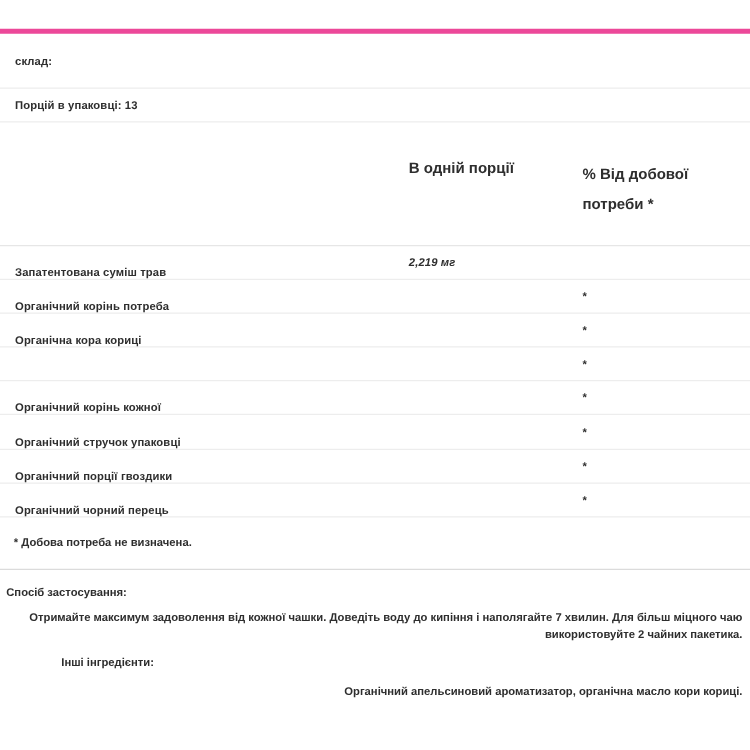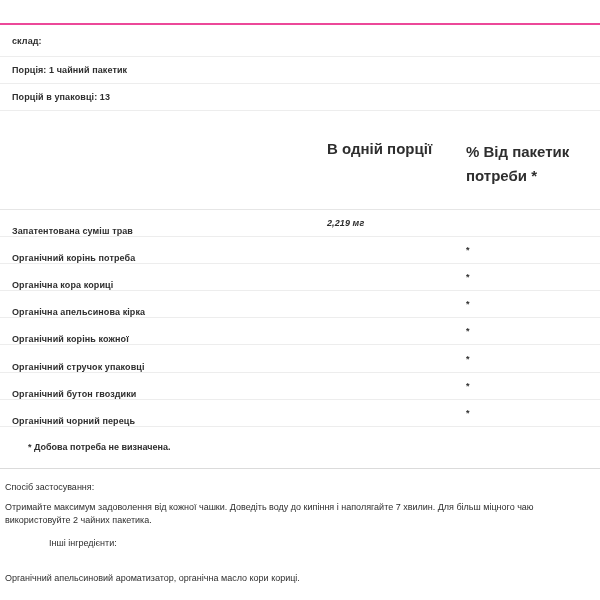--- a/index.html
+++ b/index.html
@@ -11,100 +11,96 @@
   .label{width:600px;height:600px;position:relative;background:#ffffff;}
   .spacer-top{height:23px;}
   .row{
     position:relative;display:flex;align-items:center;
     border-bottom:1px solid #ededed;box-sizing:border-box;
     font-size:9px;font-weight:700;letter-spacing:0.1px;
   }
   .row .name{padding-left:12px;}
   .col-amt{position:absolute;left:327px;top:50%;transform:translateY(-50%);font-style:italic;}
   .col-dv{position:absolute;left:466px;top:50%;transform:translateY(-50%);}
-  .r-top{height:34px;border-top:2px solid #ec4899;}
+  .r-top{height:48px;border-top:4px solid #ec4899;}
   .r-std{height:27px;}
   .hdr{
     position:relative;height:99px;border-bottom:1px solid #e6e6e6;
-    box-sizing:border-box;font-size:15px;font-weight:700;
+    box-sizing:border-box;font-size:12px;font-weight:700;
   }
   .hdr .h-amt{position:absolute;left:327px;top:29px;}
   .hdr .h-dv{position:absolute;left:466px;top:29px;line-height:24px;}
   .ing-row{height:27.1px;align-items:flex-end;}
   .footnote-band{
     height:42px;display:flex;align-items:center;
     border-bottom:1px solid #dbdbdb;box-sizing:border-box;
     font-size:9px;font-weight:700;
   }
-  .footnote-band .fn{padding-left:28px;}
-  .bottom{padding-left:5px;padding-right:0;font-size:9px;font-weight:400;}
+  .footnote-band .fn{padding-left:11px;}
+  .bottom{padding-left:5px;padding-right:0;font-size:9px;font-weight:700;}
   .b-label{margin-top:13px;}
-  .b-text{margin-top:9px;line-height:13.5px;max-width:589px;}
+  .b-text{margin-top:9px;line-height:13.5px;max-width:589px;text-align:right;}
   .b-label2{margin-top:10px;margin-left:44px;}
-  .b-text2{margin-top:24px;}
+  .b-text2{margin-top:12px;}
 </style>
 </head>
 <body>
 
 <div class="label">
 
   <div class="spacer-top"></div>
 
   <div class="row r-top">
     <span class="name">склад:</span>
   </div>
 
-  <div class="row r-std">
-    <span class="name">Порція: 1 чайний пакетик</span>
-  </div>
 
   <div class="row r-std">
     <span class="name">Порцій в упаковці: 13</span>
   </div>
 
   <div class="hdr">
     <span class="h-amt">В одній порції</span>
     <span class="h-dv">
-      <span>% Від пакетик</span><br>
+      <span>% Від добової</span><br>
       <span>потреби *</span>
     </span>
   </div>
 
   <div class="row ing-row">
     <span class="name">Запатентована суміш трав</span>
     <span class="col-amt">2,219 мг</span>
     <span class="col-dv"></span>
   </div>
   <div class="row ing-row">
     <span class="name">Органічний корінь потреба</span>
     <span class="col-amt"></span>
     <span class="col-dv">*</span>
   </div>
   <div class="row ing-row">
     <span class="name">Органічна кора кориці</span>
     <span class="col-amt"></span>
     <span class="col-dv">*</span>
   </div>
   <div class="row ing-row">
-    <span class="name">Органічна апельсинова кірка</span>
     <span class="col-amt"></span>
     <span class="col-dv">*</span>
   </div>
   <div class="row ing-row">
     <span class="name">Органічний корінь кожної</span>
     <span class="col-amt"></span>
     <span class="col-dv">*</span>
   </div>
   <div class="row ing-row">
     <span class="name">Органічний стручок упаковці</span>
     <span class="col-amt"></span>
     <span class="col-dv">*</span>
   </div>
   <div class="row ing-row">
-    <span class="name">Органічний бутон гвоздики</span>
+    <span class="name">Органічний порції гвоздики</span>
     <span class="col-amt"></span>
     <span class="col-dv">*</span>
   </div>
   <div class="row ing-row">
     <span class="name">Органічний чорний перець</span>
     <span class="col-amt"></span>
     <span class="col-dv">*</span>
   </div>
 
   <div class="footnote-band">

